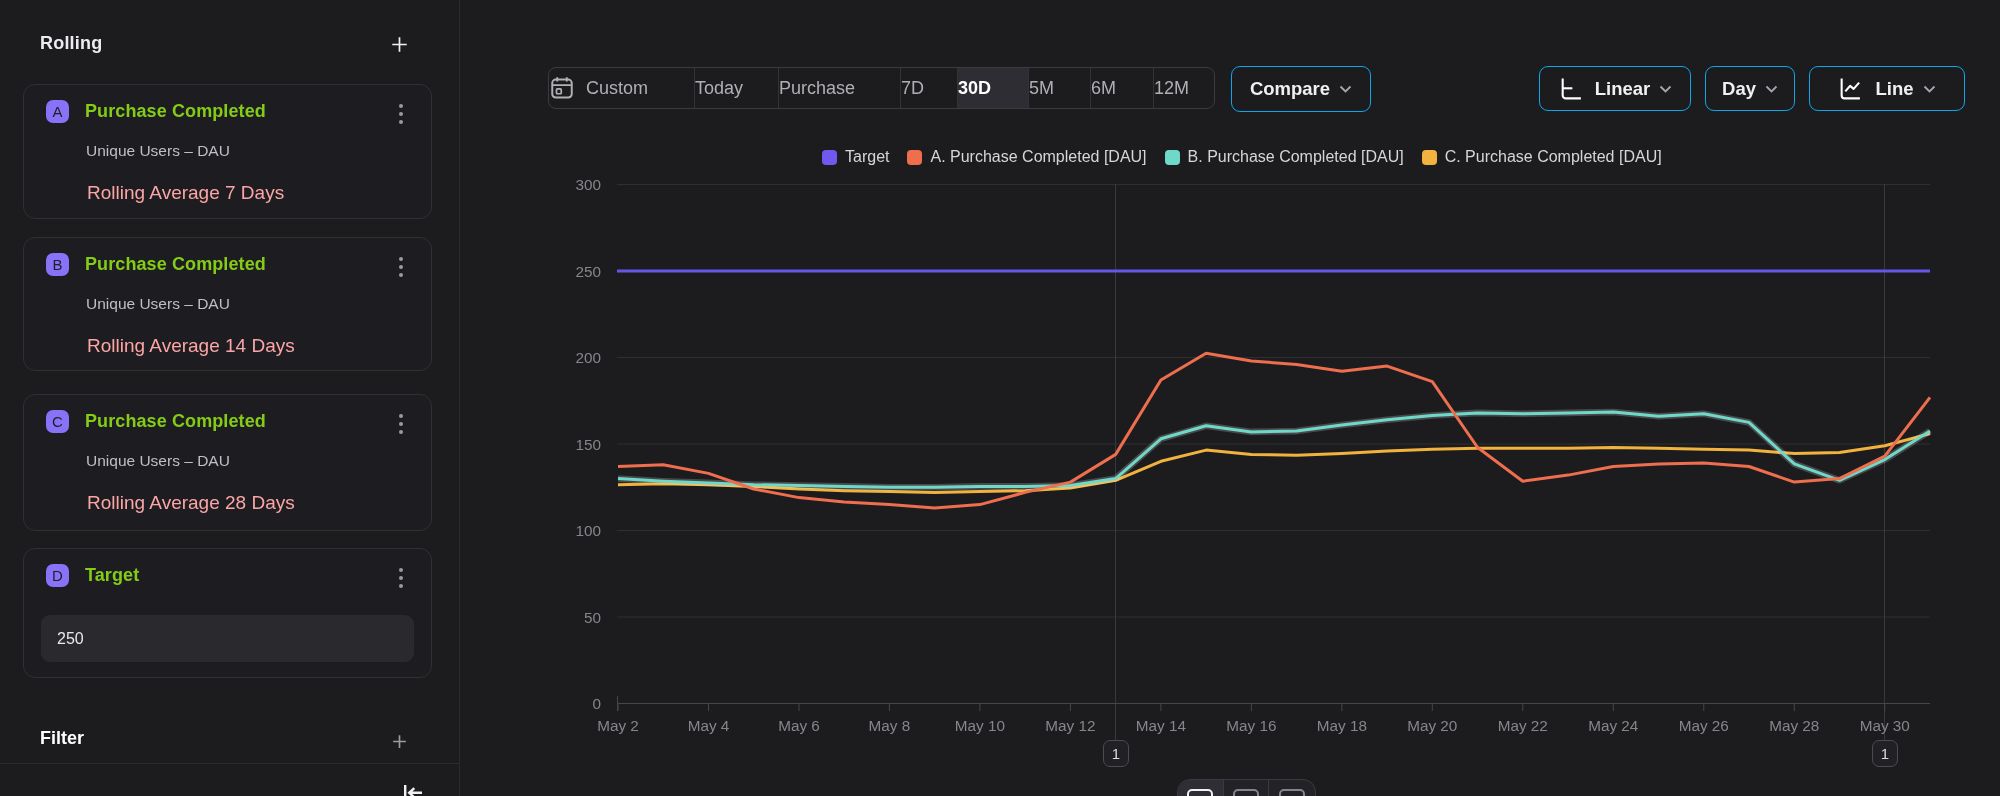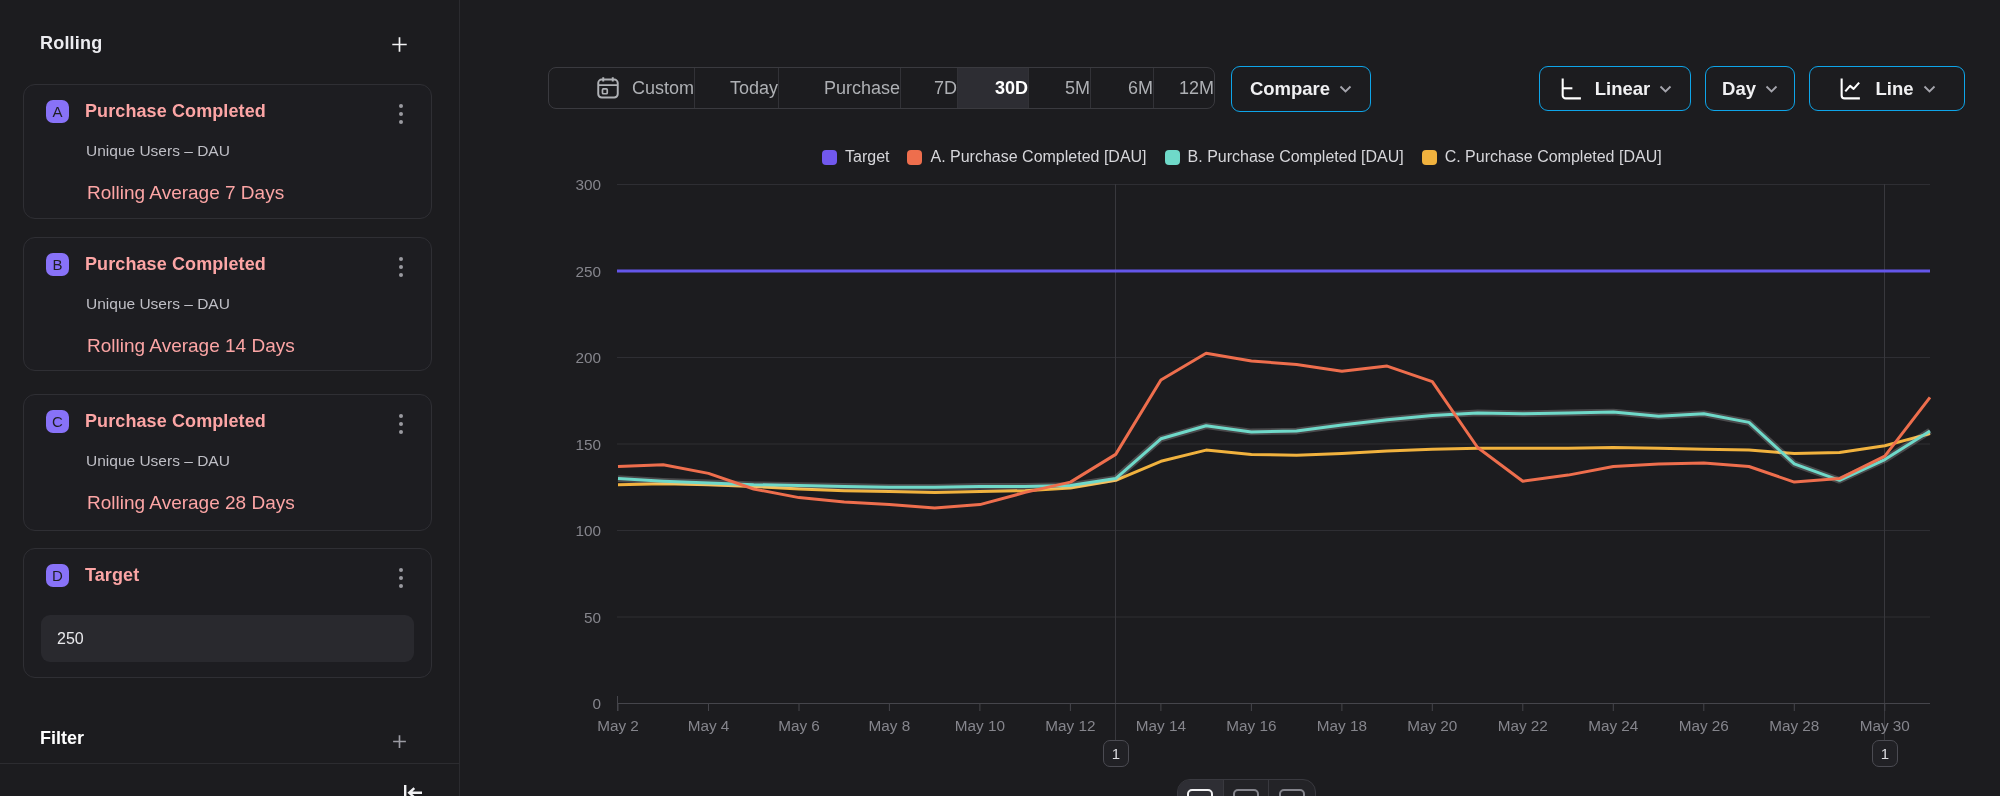--- a/index.html
+++ b/index.html
@@ -10,38 +10,38 @@
   #sidebar { position:absolute; left:0; top:0; width:460px; height:796px;
     border-right:1px solid #2b2b2f; }
   .sb-head { position:absolute; left:40px; top:33px; font-size:18px; font-weight:700;
     color:#ececf0; letter-spacing:.2px; }
   .card { position:absolute; left:23px; width:409px; border:1px solid #2f2f34;
     border-radius:12px; background:#1d1d21; }
   .badge { position:absolute; left:22px; top:15px; width:23px; height:23px;
     border-radius:7px; background:#8872f8; color:#1f1f23; font-size:15px; font-weight:400;
     display:flex; align-items:center; justify-content:center; }
   .ctitle { position:absolute; left:61px; top:16px; font-size:18px; font-weight:700;
-    color:#fca5a5; letter-spacing:.1px; }
+    color:#84cc16; letter-spacing:.1px; }
   .cline2 { position:absolute; left:62px; top:57px; font-size:15.5px; color:#bfbfc6; }
   .cline3 { position:absolute; left:63px; top:97px; font-size:19px; color:#fca5a5; }
   .kebab { position:absolute; right:22px; top:17px; width:18px; height:24px; }
   .kebab i { position:absolute; left:8px; width:4px; height:4px; border-radius:50%;
     background:#9a9aa0; }
   .tinput { position:absolute; left:17px; right:17px; top:66px; height:47px;
     background:#29292e; border-radius:9px; color:#e9e9ec; font-size:16px;
     line-height:47px; padding-left:16px; }
   .filter { position:absolute; left:40px; top:728px; font-size:18px; font-weight:700;
     color:#ffffff; }
   
   .btn { position:absolute; top:66px; border:1px solid #0ea5e9; border-radius:9px;
     display:flex; align-items:center; justify-content:center; color:#f0f0f2;
     font-size:18.5px; font-weight:700; }
   #tabbar { position:absolute; left:548px; top:67px; width:667px; height:42px;
     border:1px solid #3a3a3f; border-radius:8px; display:flex; overflow:hidden; }
-  #tabbar .tab { height:100%; display:flex; align-items:center; justify-content:flex-end;
+  #tabbar .tab { height:100%; display:flex; align-items:center; justify-content:flex-start;
     color:#aeb0b4; font-size:18px; border-right:1px solid #323237; }
   #tabbar .tab:last-child { border-right:none; }
   #tabbar .sel { background:#2d2d33; color:#ffffff; font-weight:700; }
   .chev { margin-left:9px; }
   
   #legend { position:absolute; left:822px; top:148px; display:flex; align-items:center; }
   #legend .sw { width:15px; height:15px; border-radius:4px; margin-right:8px; }
   #legend .lt { font-size:16px; color:#d6d6da; margin-right:18px; }
   
   .one { position:absolute; top:740px; width:26px; height:27px; border:1px solid #4b4b52;

